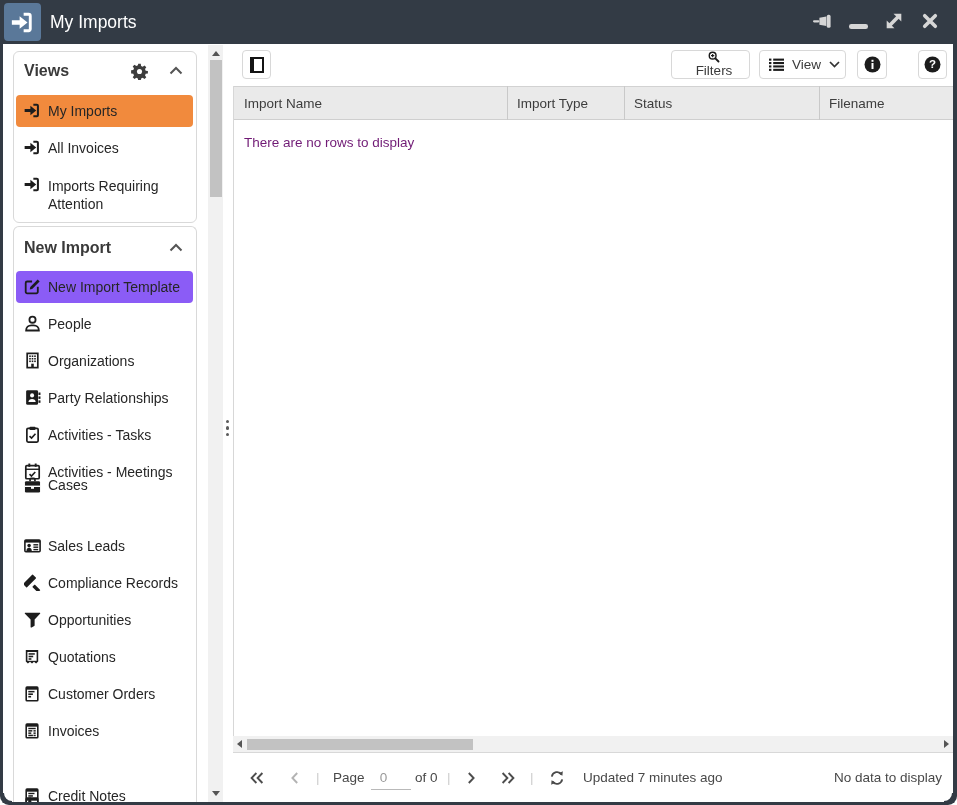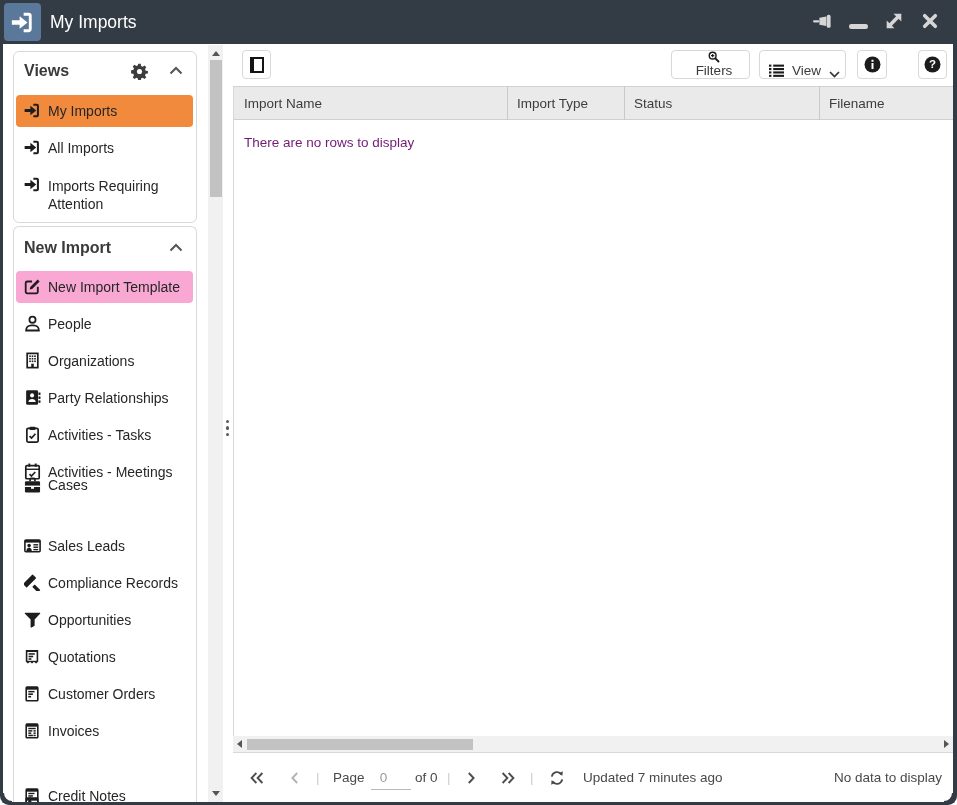--- a/index.html
+++ b/index.html
@@ -101,34 +101,34 @@
       </span>
   <span class="lb">My Imports</span>
 </div>
 <div class="itm" style="top:131.5px;">
   <span class="ic">
         <svg width="17" height="17" viewBox="0 0 16 16">
           <path d="M0.6 6.5h5.4V3.6L11.5 8l-5.5 4.4V9.5H0.6z" fill="#1d1d1d"></path>
           <path d="M8.8 2.5h3.3a1 1 0 0 1 1 1v9a1 1 0 0 1-1 1H8.8" fill="none" stroke="#1d1d1d" stroke-width="1.9"></path>
         </svg>
       </span>
-  <span class="lb">All Imports</span>
+  <span class="lb">All Invoices</span>
 </div>
 <div class="itm" style="top:168.5px;height:50px;">
   <span class="ic">
         <svg width="17" height="17" viewBox="0 0 16 16">
           <path d="M0.6 6.5h5.4V3.6L11.5 8l-5.5 4.4V9.5H0.6z" fill="#1d1d1d"></path>
           <path d="M8.8 2.5h3.3a1 1 0 0 1 1 1v9a1 1 0 0 1-1 1H8.8" fill="none" stroke="#1d1d1d" stroke-width="1.9"></path>
         </svg>
       </span>
   <span class="lb" style="line-height:18.5px;top:8px;white-space:normal;width:142px;">Imports Requiring Attention</span>
 </div>
 <div class="card" style="top:226px;height:600px;border-bottom:none;"></div>
 <div class="cardtitle" style="top:239px;">New Import</div>
-<div class="itm" style="top:270.5px;background:#f9a8d4;">
+<div class="itm" style="top:270.5px;background:#8b5cf6;">
   <span class="ic">
         <svg width="17" height="17" viewBox="0 0 16 16">
           <path d="M13 8.3V13a1.4 1.4 0 0 1-1.4 1.4H3A1.4 1.4 0 0 1 1.6 13V4.7A1.4 1.4 0 0 1 3 3.3h4.6" fill="none" stroke="#1d1d1d" stroke-width="1.7"></path>
           <path d="M5.9 8.5l7-7 1.8 1.8-7 7-2.3.5z" fill="#1d1d1d"></path>
         </svg>
       </span>
   <span class="lb">New Import Template</span>
 </div>
 <div class="itm" style="top:307.5px;">
   <span class="ic">
@@ -314,21 +314,21 @@
   <div style="width:14px;height:16px;border:2.2px solid #141414;border-left-width:4.8px;"></div>
 </div>
 <div class="btn" style="left:671px;width:79px;flex-direction:column;">
   <svg style="margin-left:7px" width="16" height="16" viewBox="0 0 16 16">
         <circle cx="6.2" cy="6.2" r="4.5" fill="none" stroke="#1b1b1b" stroke-width="1.9"></circle>
         <line x1="9.8" y1="9.8" x2="14" y2="14" stroke="#1b1b1b" stroke-width="2.5" stroke-linecap="round"></line>
         <path d="M4 6.2h4.4M6.2 4v4.4" stroke="#1b1b1b" stroke-width="1.5"></path>
       </svg>
   <span class="t" style="margin-left:7px;">Filters</span>
 </div>
-<div class="btn" style="left:759px;width:87px;align-items:flex-end;">
+<div class="btn" style="left:759px;width:87px;">
   <svg style="margin-left:9px" width="15" height="14" viewBox="0 0 15 14" fill="#1b1b1b">
         <rect y="0.6" width="2.4" height="2.1"></rect>
         <rect x="4.2" y="0.6" width="10.8" height="2.1"></rect>
         <rect y="4" width="2.4" height="2.1"></rect>
         <rect x="4.2" y="4" width="10.8" height="2.1"></rect>
         <rect y="7.4" width="2.4" height="2.1"></rect>
         <rect x="4.2" y="7.4" width="10.8" height="2.1"></rect>
         <rect y="10.8" width="2.4" height="2.1"></rect>
         <rect x="4.2" y="10.8" width="10.8" height="2.1"></rect>
       </svg>

